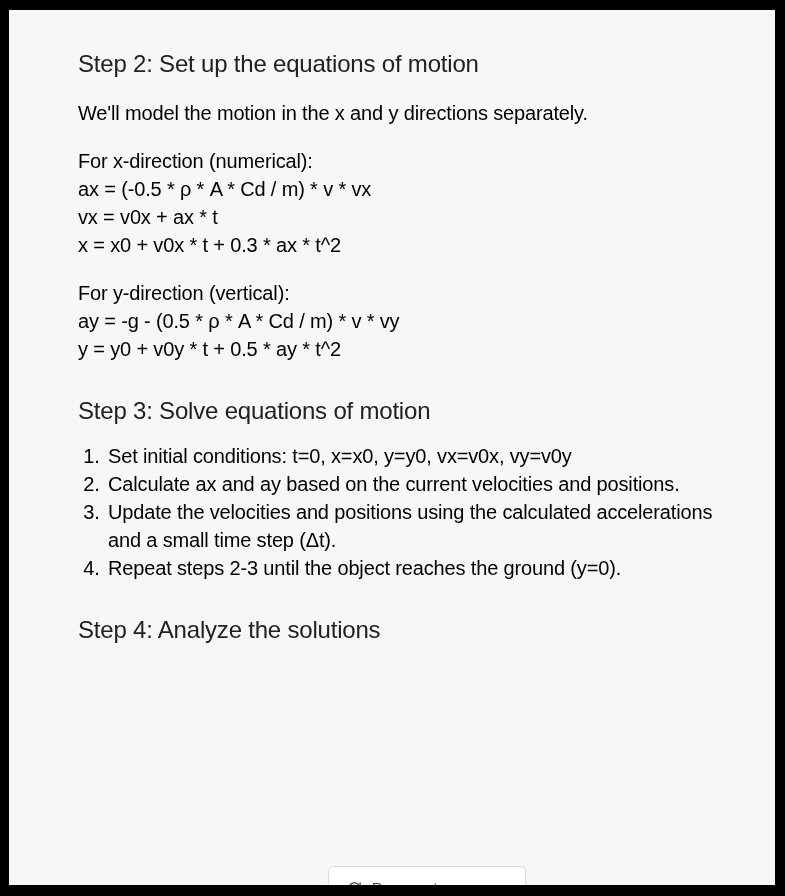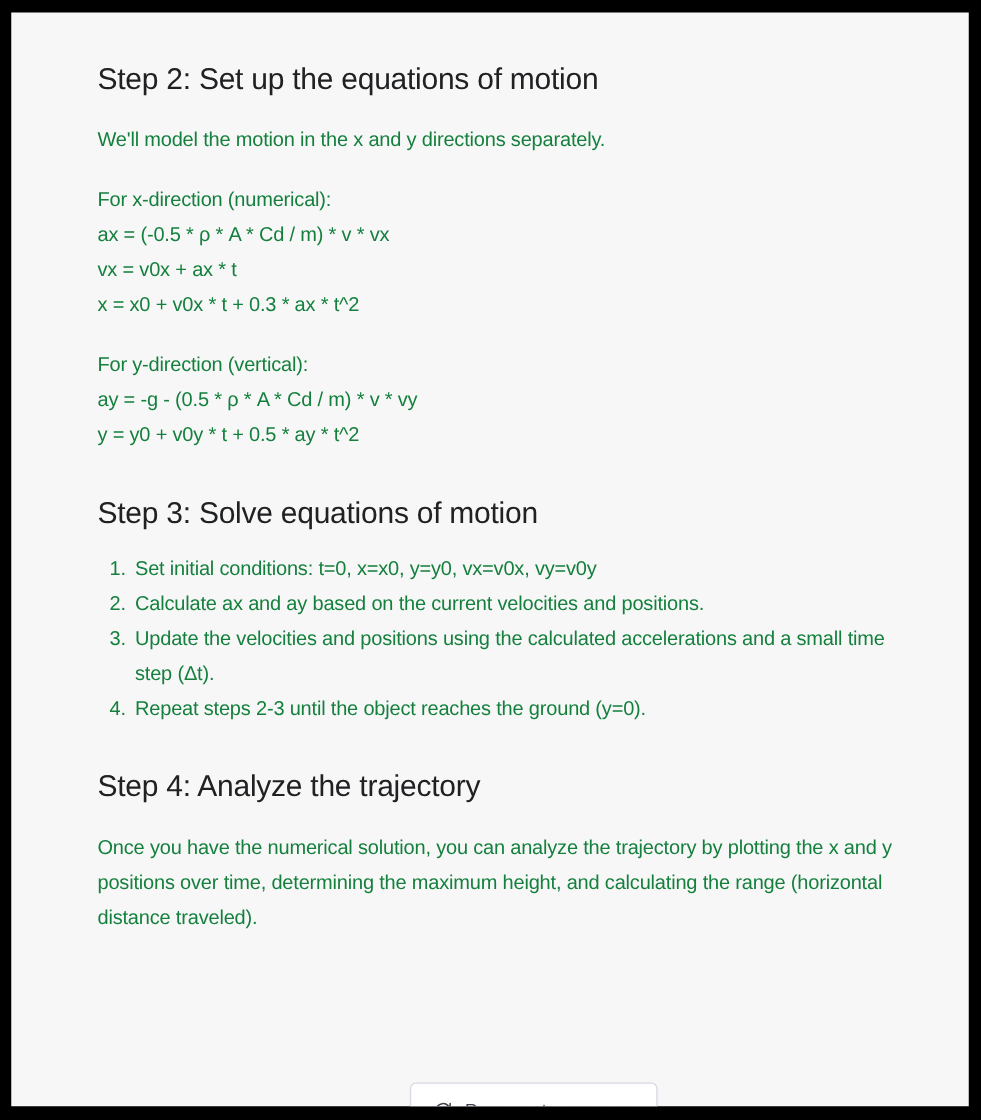--- a/index.html
+++ b/index.html
@@ -29,23 +29,23 @@
   }
   h2.step-heading {
     margin: 32px 0 16px 0;
     font-size: 24px;
     line-height: 31px;
     font-weight: 400;
     color: #202123;
     letter-spacing: -0.2px;
   }
   .body-text, .para .line, ol.steps li {
-    font-size: 16px;
+    font-size: 20px;
     line-height: 28px;
-    color: #15803d;
+    color: #000000;
     letter-spacing: -0.15px;
   }
   p.body-text {
     margin: 20px 0;
   }
   .para {
     margin: 20px 0;
   }
   ol.steps {
     margin: 12px 0;
@@ -114,23 +114,22 @@
     <h2 class="step-heading">Step 3: Solve equations of motion</h2>
 
 
     <ol class="steps">
       <li>Set initial conditions: t=0, x=x0, y=y0, vx=v0x, vy=v0y</li>
       <li>Calculate ax and ay based on the current velocities and positions.</li>
       <li>Update the velocities and positions using the calculated accelerations and a small time step (Δt).</li>
       <li>Repeat steps 2-3 until the object reaches the ground (y=0).</li>
     </ol>
 
-    <h2 class="step-heading">Step 4: Analyze the trajectory</h2>
+    <h2 class="step-heading">Step 4: Analyze the solutions</h2>
 
-    <p class="body-text">Once you have the numerical solution, you can analyze the trajectory by plotting the x and y positions over time, determining the maximum height, and calculating the range (horizontal distance traveled).</p>
 
   </main>
 
   <button class="regen-btn">
     <span class="icon">
       <svg viewBox="0 0 24 24">
         <path d="M21 12a9 9 0 1 1-2.64-6.36"></path>
         <polyline points="21 3 21 9 15 9"></polyline>
       </svg>
     </span>

